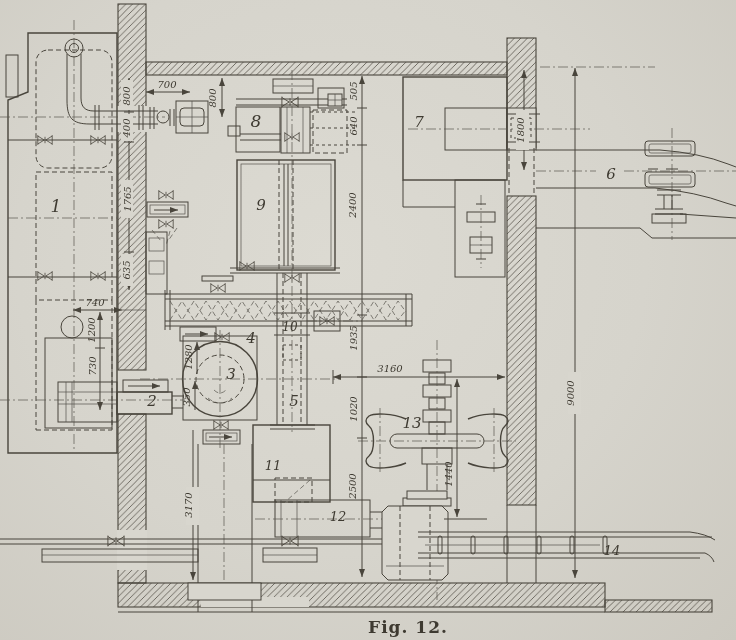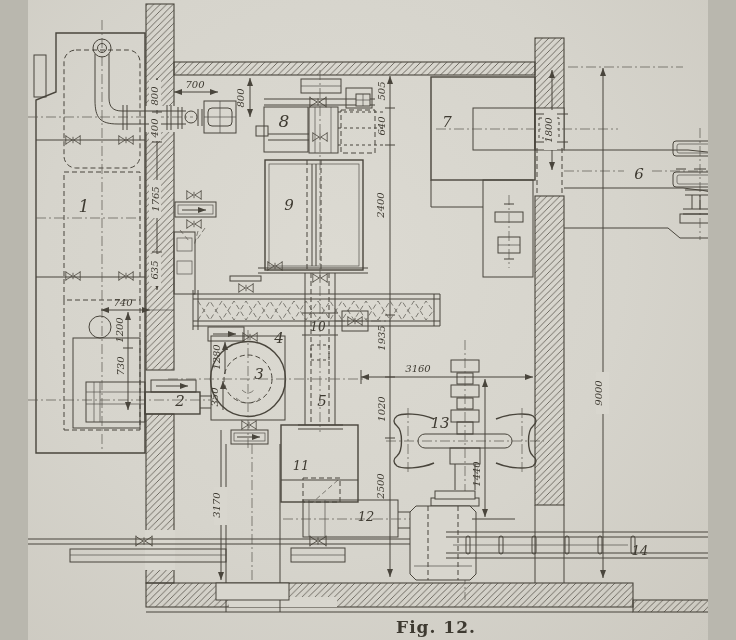--- a/index.html
+++ b/index.html
@@ -1,16 +1,16 @@
 <!DOCTYPE html>
 <html><head>
 <meta charset="utf-8">
 <style>
   html,body{margin:0;padding:0;background:#b9b7ae;}
-  .sheet{position:relative;width:680px;height:640px;margin:0 auto;overflow:hidden;
+  .sheet{position:relative;width:736px;height:640px;margin:0 auto;overflow:hidden;
          background:radial-gradient(ellipse at 45% 40%, #dcdad2 0%, #d6d4cc 55%, #ccc9c0 100%);}
   svg{position:absolute;left:0;top:0;}
   .ln{stroke:#49453c;fill:none;stroke-width:1;}
   .lt{stroke:#55514a;fill:none;stroke-width:.7;}
   .bold{stroke-width:1.4;}
   .dsh{stroke-dasharray:5,3;}
   .dshs{stroke-dasharray:3,3;}
   .cl{stroke:#5a564d;fill:none;stroke-width:.7;stroke-dasharray:10,3,2,3;}
   .paper{fill:#d8d6ce;stroke:none;}
   .paperln{fill:#d8d6ce;stroke:#49453c;stroke-width:1;}

